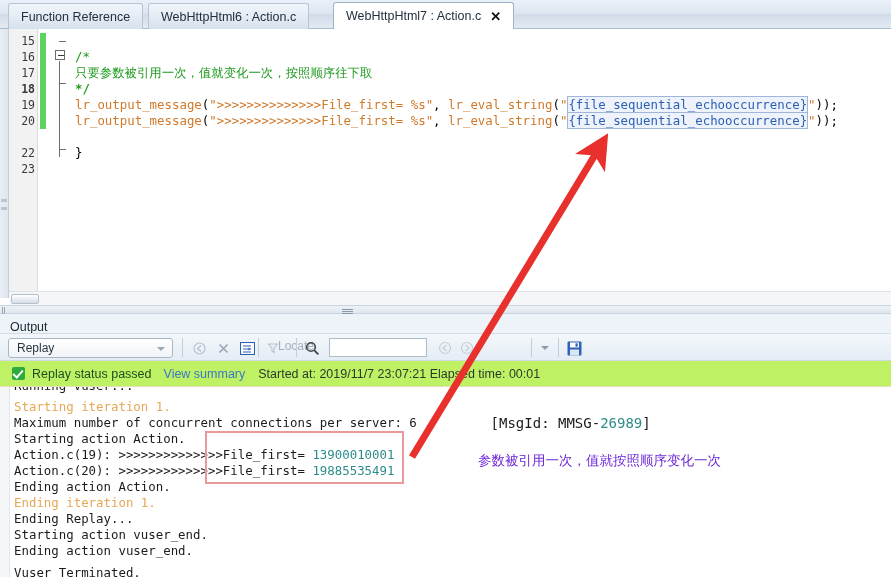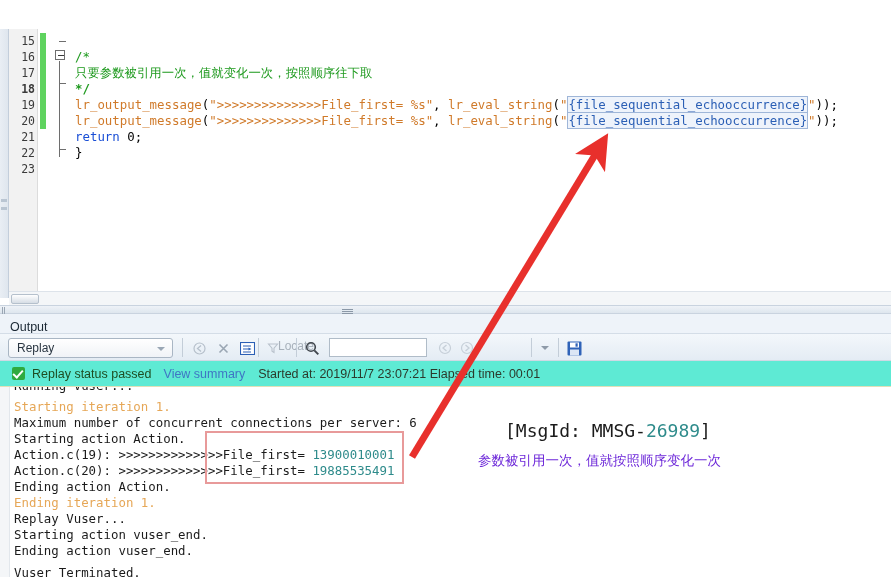--- a/index.html
+++ b/index.html
@@ -225,21 +225,21 @@
   .options-arrow {
     width: 0; height: 0;
     border-left: 4px solid transparent; border-right: 4px solid transparent;
     border-top: 4px solid #8e9aa8;
   }
 
   
   .statusbar {
     position: absolute; left: 0; top: 361px;
     width: 891px; height: 26px;
-    background: #5eead4;
+    background: #bef264;
     border-bottom: 1px solid #e3dfb8;
     display: flex; align-items: center;
   }
   .st-check {
     margin-left: 12px; width: 13px; height: 13px;
     background: #2faa3f; border-radius: 2px;
     position: relative;
   }
   .st-check::after {
     content: ""; position: absolute; left: 3px; top: 1px;
@@ -268,21 +268,21 @@
     position: absolute; left: 14px;
     font-family: "DejaVu Sans Mono", monospace;
     font-size: 12.4px;
     line-height: 16px;
     white-space: pre;
     color: #1b1b1b;
   }
   .log-iter  { color: #e6a757; }
   .log-val   { color: #2e8b8b; }
   .log-extra { position: absolute; font-family: "DejaVu Sans Mono", monospace;
-               font-size: 18px; white-space: pre; color: #1b1b1b; }
+               font-size: 14px; white-space: pre; color: #1b1b1b; }
 
   
   .log-cut {
     position: absolute; left: 14px; top: -9px;
     font-family: "DejaVu Sans Mono", monospace;
     font-size: 12.4px; color: #1b1b1b; white-space: pre;
   }
 
   
   .hl-rect {
@@ -297,20 +297,32 @@
     font-size: 13.5px;
     white-space: nowrap;
   }
   .arrow-svg { position: absolute; left: 0; top: 0; pointer-events: none; }
 </style>
 </head>
 <body>
 
 <div id="app">
 
+  <div class="tabbar">
+    <div class="tab inactive" style="left:8px;">
+      <span>Function Reference</span>
+    </div>
+    <div class="tab inactive" style="left:148px;">
+      <span>WebHttpHtml6 : Action.c</span>
+    </div>
+    <div class="tab active" style="left:333px;">
+      <span>WebHttpHtml7 : Action.c</span>
+      <span class="tab-close">✕</span>
+    </div>
+  </div>
 
   <div class="leftrail">
     <div class="rail-dot" style="top:170px;"></div>
     <div class="rail-dot" style="top:178px;"></div>
   </div>
 
   <div class="editor">
     <div class="gutter-num"></div>
     <div class="gutter-mark"></div>
     <div class="changebar" style="top:4px; height:96px;"></div>
@@ -322,21 +334,20 @@
       <div class="fold-line" style="top:106px; height:22px;"></div>
       <div class="fold-end" style="top:120px;"></div>
     </div>
     <div class="code-lines" id="code-lines">
         <div class="cl" style="top: 4px;"><span class="ln">15</span><span class="ctext"></span></div>
         <div class="cl" style="top: 20px;"><span class="ln">16</span><span class="ctext"><span class="tok-cmt">/*</span></span></div>
         <div class="cl" style="top: 36px;"><span class="ln">17</span><span class="ctext"><span class="tok-cmt">只要参数被引用一次，值就变化一次，按照顺序往下取</span></span></div>
         <div class="cl" style="top: 52px; font-weight: bold;"><span class="ln">18</span><span class="ctext"><span class="tok-cmt">*/</span></span></div>
         <div class="cl" style="top: 68px;"><span class="ln">19</span><span class="ctext"><span class="tok-fn">lr_output_message</span><span class="tok-pn">(</span><span class="tok-str">"&gt;&gt;&gt;&gt;&gt;&gt;&gt;&gt;&gt;&gt;&gt;&gt;&gt;&gt;File_first= %s"</span><span class="tok-pn">, </span><span class="tok-fn">lr_eval_string</span><span class="tok-pn">(</span><span class="tok-str">"</span><span class="param-box">{file_sequential_echooccurrence}</span><span class="tok-str">"</span><span class="tok-pn">));</span></span></div>
         <div class="cl" style="top: 84px;"><span class="ln">20</span><span class="ctext"><span class="tok-fn">lr_output_message</span><span class="tok-pn">(</span><span class="tok-str">"&gt;&gt;&gt;&gt;&gt;&gt;&gt;&gt;&gt;&gt;&gt;&gt;&gt;&gt;File_first= %s"</span><span class="tok-pn">, </span><span class="tok-fn">lr_eval_string</span><span class="tok-pn">(</span><span class="tok-str">"</span><span class="param-box">{file_sequential_echooccurrence}</span><span class="tok-str">"</span><span class="tok-pn">));</span></span></div>
-        <div class="cl" style="top: 100px;"><span class="ln">21</span><span class="ctext"><span class="tok-kw">return</span><span class="tok-num"> 0;</span></span></div>
         <div class="cl" style="top: 116px;"><span class="ln">22</span><span class="ctext"><span class="tok-pn">}</span></span></div>
         <div class="cl" style="top: 132px;"><span class="ln">23</span><span class="ctext"></span></div>
       </div>
   </div>
 
   <div class="hscroll">
     <div class="hscroll-thumb"></div>
   </div>
 
   <div class="splitter">
@@ -449,21 +460,21 @@
     <div class="log-gutter"></div>
     <div class="log-cut">Running Vuser...</div>
     <div id="log-lines">
         <div class="log-line log-iter" style="top: 12px;"><span>Starting iteration 1.</span></div>
         <div class="log-line " style="top: 28px;"><span>Maximum number of concurrent connections per server: 6</span></div>
         <div class="log-line " style="top: 44px;"><span>Starting action Action.</span></div>
         <div class="log-line " style="top: 60px;"><span>Action.c(19): &gt;&gt;&gt;&gt;&gt;&gt;&gt;&gt;&gt;&gt;&gt;&gt;&gt;&gt;File_first= </span><span class="log-val">13900010001</span></div>
         <div class="log-line " style="top: 76px;"><span>Action.c(20): &gt;&gt;&gt;&gt;&gt;&gt;&gt;&gt;&gt;&gt;&gt;&gt;&gt;&gt;File_first= </span><span class="log-val">19885535491</span></div>
         <div class="log-line " style="top: 92px;"><span>Ending action Action.</span></div>
         <div class="log-line log-iter" style="top: 108px;"><span>Ending iteration 1.</span></div>
-        <div class="log-line " style="top: 124px;"><span>Replay Vuser...</span></div>
+        <div class="log-line " style="top: 124px;"><span>Ending Replay...</span></div>
         <div class="log-line " style="top: 140px;"><span>Starting action vuser_end.</span></div>
         <div class="log-line " style="top: 156px;"><span>Ending action vuser_end.</span></div>
         <div class="log-line " style="top: 178px;"><span>Vuser Terminated.</span></div>
       </div>
     <div class="log-extra" style="left:440px; top:12px;">
       <span>[MsgId: MMSG-</span><span class="log-val">26989</span><span>]</span>
     </div>
   </div>
 
   <div class="hl-rect" style="left:205px; top:431px; width:199px; height:53px;"></div>

